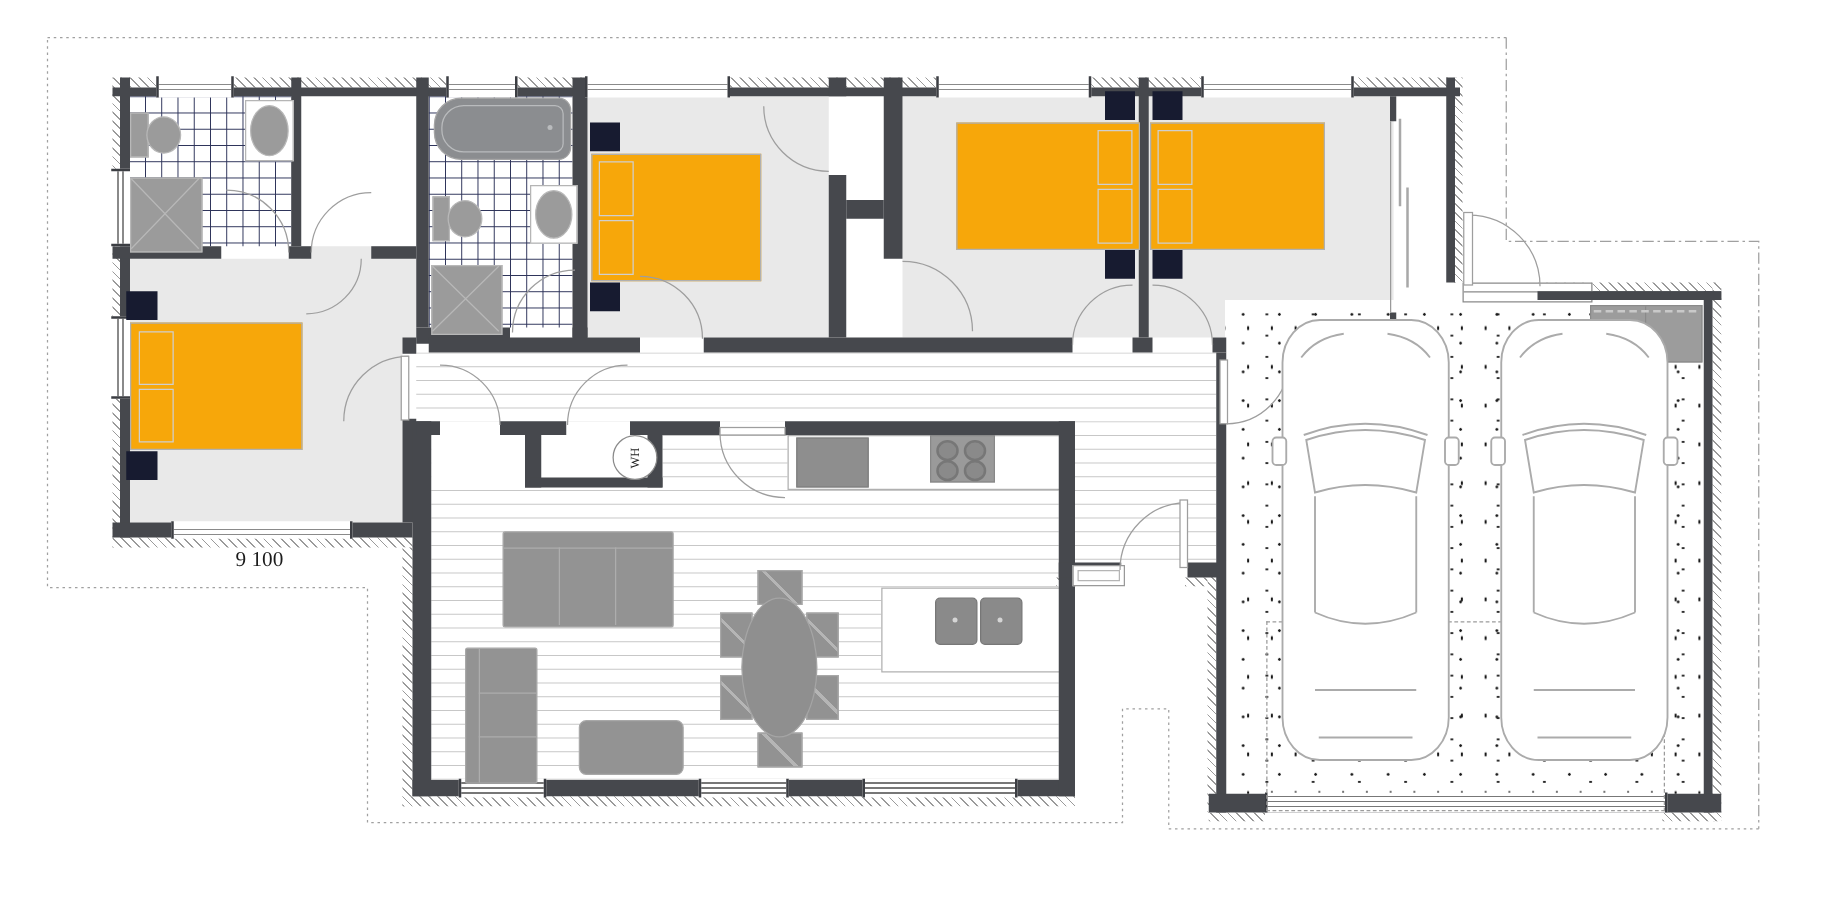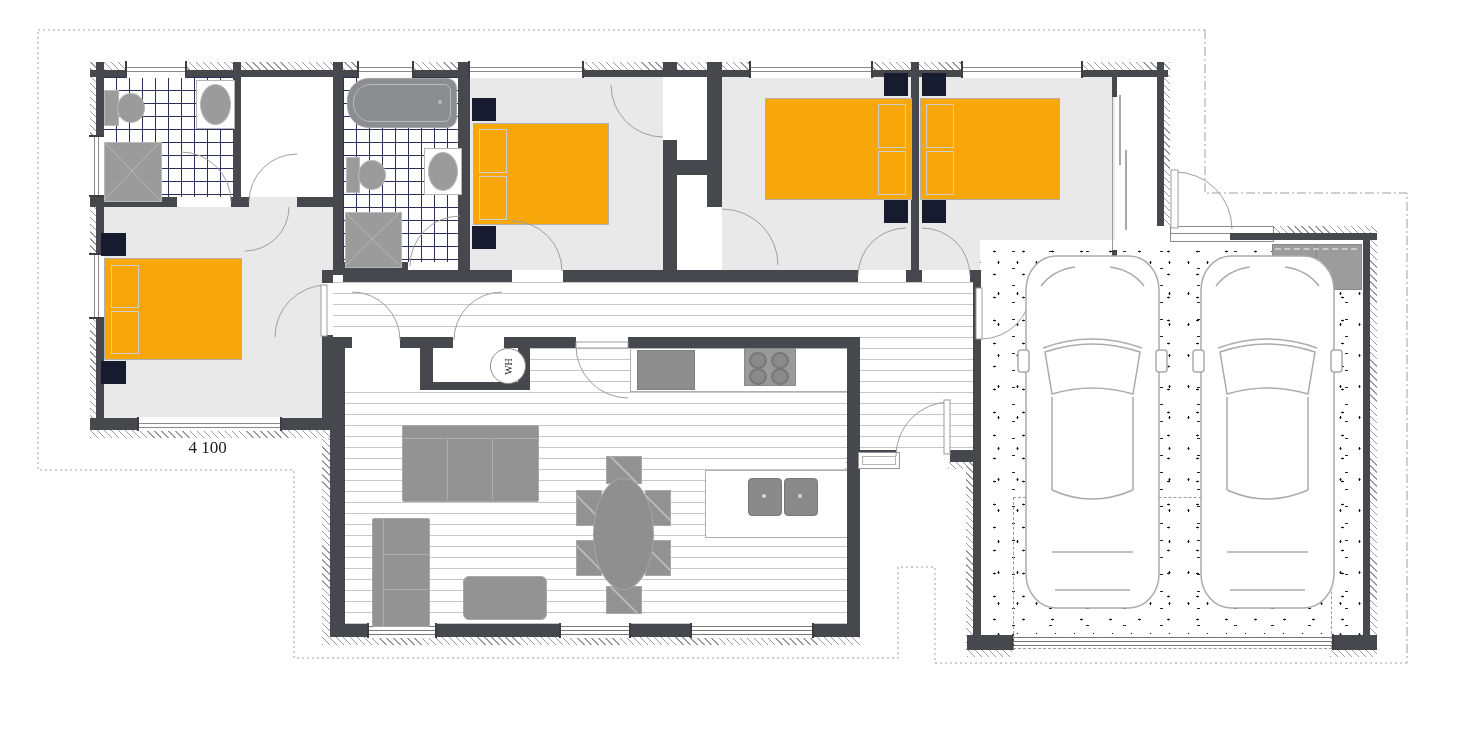--- a/index.html
+++ b/index.html
@@ -286,15 +286,15 @@
         <path d="M119,34 Q107,18 85,15" fill="none"></path>
       <rect x="-7" y="98" width="11" height="22" rx="3"></rect>
         <rect x="131" y="98" width="11" height="22" rx="3"></rect>
       <path d="M27,145 L27,238 M108,145 L108,238" fill="none"></path>
       <path d="M27,238 Q67,256 108,238" fill="none"></path>
       <path d="M27,300 L108,300" fill="none"></path>
       <path d="M30,338 L105,338" fill="none"></path>
     </g>
   </svg>
 
-  <div class="abs dim" style="left:160px;top:438px;width:95px;height:20px">4 100</div>
+  <div class="abs dim" style="left:160px;top:438px;width:95px;height:20px">9 100</div>
 
 </div>
 
 </body></html>

